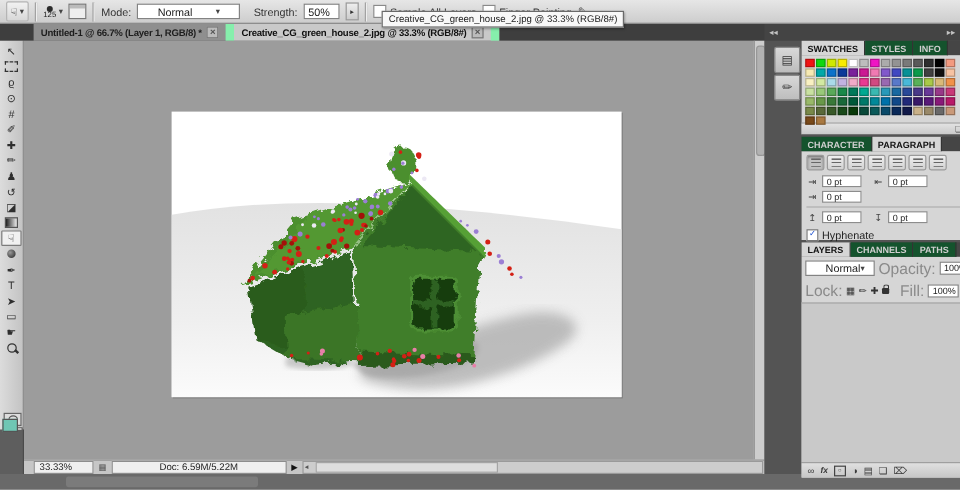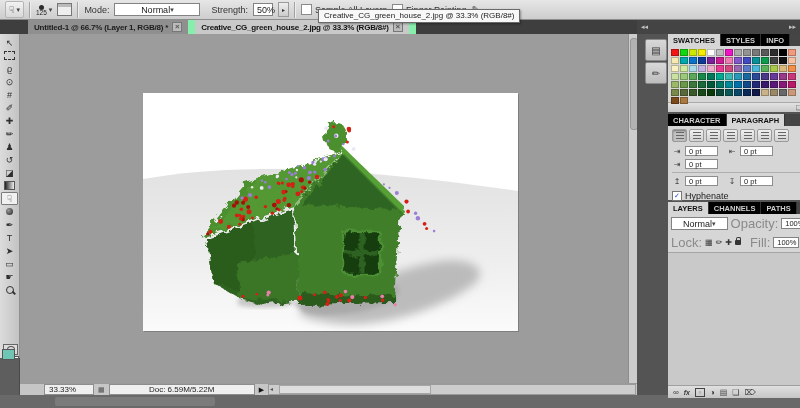--- a/index.html
+++ b/index.html
@@ -5,21 +5,21 @@
   html,body{margin:0;padding:0}
   body{width:800px;height:408px;position:relative;overflow:hidden;
        font-family:"Liberation Sans",sans-serif;font-size:9px;color:#222;background:#9c9c9c}
   .abs{position:absolute}
   
   #optionsbar{left:0;top:0;width:800px;height:20px;background:linear-gradient(#e6e6e6,#cdcdcd);
     border-bottom:1px solid #8d8d8d;display:flex;align-items:center;gap:5px;padding-left:5px;box-sizing:border-box}
   .obtn{height:15px;display:flex;align-items:center;gap:2px;padding:0 3px;border:1px solid #b5b5b5;border-radius:2px;background:linear-gradient(#f2f2f2,#d8d8d8)}
   .sep{width:1px;height:16px;background:#a2a2a2;border-right:1px solid #eee}
   .lbl{color:#333}
-  .dd{background:#fff;border:1px solid #838383;height:13px;display:flex;align-items:center;justify-content:center;padding:0 3px;box-sizing:border-box}
+  .dd{background:#fff;border:1px solid #838383;height:13px;display:flex;align-items:center;justify-content:space-between;padding:0 16px;box-sizing:border-box}
   .fld{background:#fff;border:1px solid #838383;height:13px;display:flex;align-items:center;padding:0 3px;box-sizing:border-box}
   .caret{font-size:7px;color:#444}
   .cb{width:9px;height:9px;background:#fff;border:1px solid #8a8a8a;display:inline-block;vertical-align:middle}
   .cbrow{display:flex;align-items:center;gap:3px}
   .brushdot{width:5px;height:5px;border-radius:50%;background:#2b2b2b;margin:0 auto}
   .brushsz{font-size:6.5px;text-align:center;line-height:5px}
   .panelicon{width:13px;height:11px;border:1px solid #777;background:#eee;box-shadow:inset 0 3px 0 #bbb}
   
   #tooltip{left:318px;top:9px;height:10px;background:#f8f8f8;border:1px solid #6a6a6a;
     padding:1px 5px;font-size:8px;white-space:nowrap;z-index:30;box-shadow:1px 1px 2px rgba(0,0,0,.35)}
@@ -46,37 +46,37 @@
   .bgsw{position:absolute;left:4px;top:7px;width:11px;height:9px;border:1px solid #555;background:#fff}
   #qmask{left:3px;top:344px;width:13px;height:9px;border:1px solid #666;background:#ddd;display:flex;align-items:center;justify-content:center}
   #qmask i{width:6px;height:5px;border:1px solid #555;border-radius:50%;display:block}
   
   #canvas{left:20px;top:34px;width:608px;height:349px;background:#9c9c9c}
   #image{left:143px;top:93px;width:375px;height:238px;background:#fff;box-shadow:1px 1px 0 #7e7e7e}
   #vscroll{left:628px;top:34px;width:9px;height:349px;background:#cdcdcd;border-left:1px solid #8d8d8d;box-sizing:border-box}
   #vthumb{position:absolute;left:1px;top:4px;width:6px;height:90px;background:#b2b2b2;border:1px solid #979797;border-radius:3px}
   
   #statusbar{left:20px;top:383px;width:617px;height:12px;background:#c6c6c6;border-top:1px solid #9a9a9a;
-     display:flex;align-items:center;gap:4px;padding-left:24px;box-sizing:border-box;font-size:8px}
+     display:flex;align-items:center;gap:4px;padding-left:8px;box-sizing:border-box;font-size:8px}
   .sfld{background:#efefef;border:1px solid #8d8d8d;height:9px;display:flex;align-items:center;padding:0 4px}
   #docfld{width:136px;justify-content:center}
   #statusicon{font-size:7px;color:#555}
   #hscroll{flex:1;height:9px;background:#cdcdcd;border:1px solid #9a9a9a;position:relative;margin-right:1px}
   #hthumb{position:absolute;left:10px;top:0;width:150px;height:7px;background:#dedede;border:1px solid #a5a5a5}
   #bottomstrip{left:0;top:395px;width:800px;height:13px;background:#696969}
   #bottomseg{left:55px;top:397px;width:160px;height:9px;background:#7b7b7b;border-radius:2px}
   
   #dock{left:637px;top:34px;width:163px;height:361px;background:#545454}
   .dockbtn{position:absolute;left:8px;width:20px;height:20px;background:linear-gradient(#d8d8d8,#bdbdbd);
     border:1px solid #8a8a8a;border-radius:2px;display:flex;align-items:center;justify-content:center;font-size:10px;color:#333}
   #panels{left:668px;top:34px;width:156px;height:350px}
   .ptabs{height:12px;background:#454545;display:flex;align-items:stretch}
   .ptab{padding:0 5px;font-size:7.5px;font-weight:bold;display:flex;align-items:center;border-right:1px solid #333}
   .ptab.on{background:#d6d6d6;color:#111}
-  .ptab.off{background:#000000;color:#cfcfcf}
+  .ptab.off{background:#14532d;color:#cfcfcf}
   .pmenu{margin-left:auto;color:#bbb;font-size:7px;display:flex;align-items:center;padding-right:2px}
   .pbody{background:#d6d6d6}
   #swgrid{padding:2px 0 0 3px;height:56px;box-sizing:border-box}
   .swrow{height:8px;white-space:nowrap}
   .sw{display:inline-block;width:8px;height:7px;margin-right:1px;border:1px solid rgba(0,0,0,.25);box-sizing:border-box}
   .pfoot{height:9px;background:linear-gradient(#e2e2e2,#c9c9c9);border-top:1px solid #a8a8a8;display:flex;justify-content:flex-end;gap:6px;align-items:center;padding-right:6px;font-size:7px;color:#444}
   .gap{height:2px;background:#545454}
   
   #parabody{padding:3px 4px;box-sizing:border-box;height:74px}
   #align-row{display:flex;gap:2px;margin-bottom:4px}
@@ -129,21 +129,21 @@
     <span class="caret">▾</span>
   </div>
   <div class="panelicon"></div>
   <div class="sep"></div>
   <span class="lbl">Mode:</span>
   <div class="dd" style="width:86px">
     <span>Normal</span>
     <span class="caret">▾</span>
   </div>
   <span class="lbl" style="margin-left:6px">Strength:</span>
-  <div class="fld" style="width:20px">
+  <div class="fld" style="width:30px">
     <span>50%</span>
   </div>
   <div class="tinybtn" style="height:13px">▸</div>
   <div class="sep"></div>
   <div class="cbrow">
     <span class="cb"></span>
     <span class="lbl">Sample All Layers</span>
   </div>
   <div class="cbrow">
     <span class="cb"></span>

